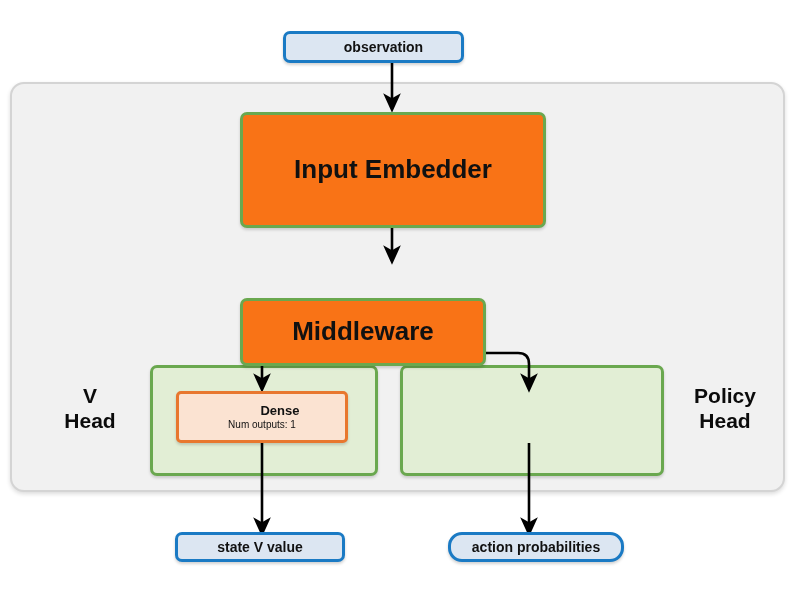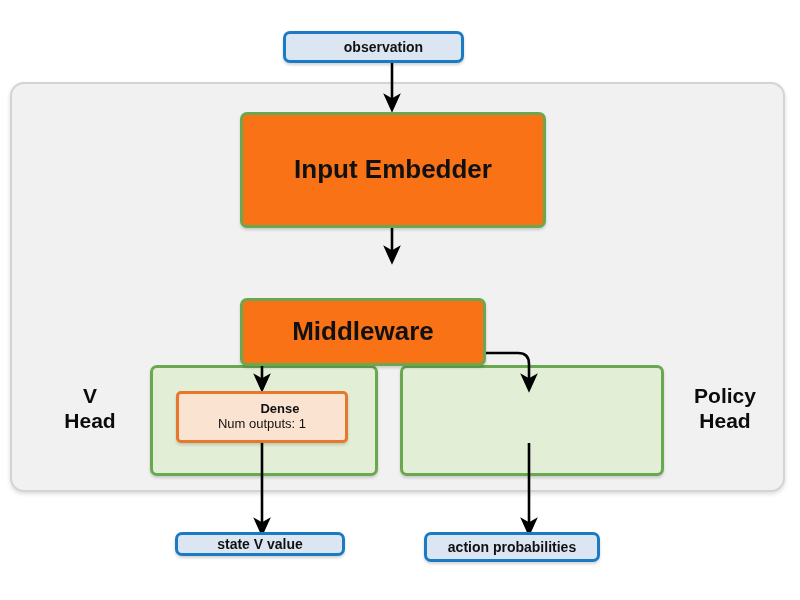--- a/index.html
+++ b/index.html
@@ -88,21 +88,21 @@
     font-size: 21px;
     font-weight: bold;
     color: #0b0b0b;
     text-align: center;
     line-height: 1.18;
     white-space: pre-line;
   }
 
   .big-label { font-size: 26px; font-weight: bold; }
   .mid-label { font-size: 13px; font-weight: bold; margin-left: 36px; }
-  .sub-label { font-size: 13px; font-weight: normal; }
+  .sub-label { font-size: 10px; font-weight: normal; }
 </style>
 </head>
 <body>
 
 <div id="canvas">
 
   <div class="outer-group" style="left:10px; top:82px; width:775px; height:410px;"></div>
 
   <div class="group-label" style="left:40px; top:384px; width:100px;">V
 Head</div>
@@ -147,21 +147,21 @@
   <div class="node green-box big-label" style="left:240px; top:266px; width:246px; height:68px;margin-top:32px;">
     <span>Middleware</span>
   </div>
 
   <div class="node orange-box" style="left:176px; top:391px; width:172px; height:52px;">
     <span class="mid-label">Dense</span>
     <span class="sub-label">Num outputs: 1</span>
   </div>
 
 
-  <div class="node io-box" style="left:175px; top:532px; width:170px; height:24px;">
+  <div class="node io-box" style="left:175px; top:532px; width:170px; height:30px;">
     <span>state V value</span>
   </div>
 
-  <div class="node io-box" style="left:424px; top:532px; width:176px; height:30px;">
+  <div class="node io-box" style="left:448px; top:532px; width:176px; height:30px;border-radius:14px;">
     <span>action probabilities</span>
   </div>
 
 </div>
 
 </body></html>

